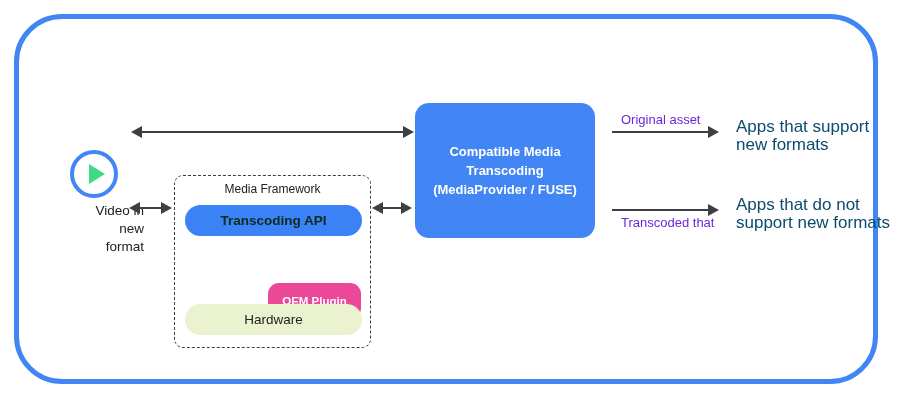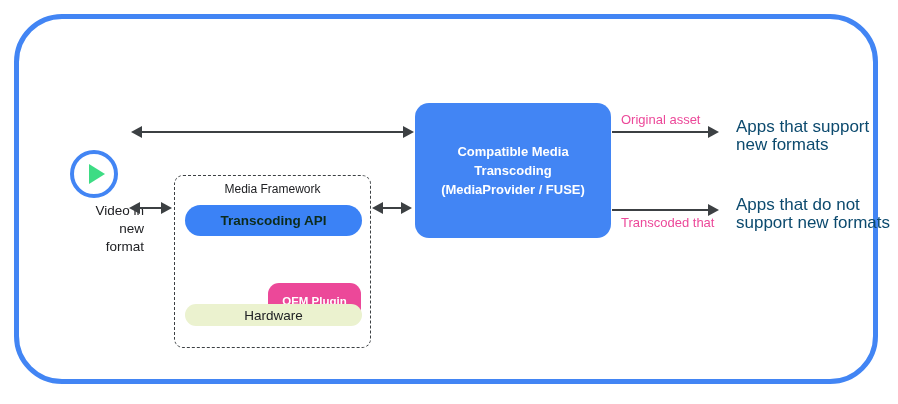--- a/index.html
+++ b/index.html
@@ -109,21 +109,21 @@
     border-radius: 16px;
   }
   #box-transcoding-service {
     top: 67px;
     height: 54px;
     background: #3DDC84;
     border-radius: 22px;
   }
   #box-hardware {
     top: 128px;
-    height: 22px;
+    height: 31px;
     background: #EBF2CF;
     border-radius: 16px;
     font-weight: normal;
     color: #202124;
     font-size: 13.5px;
   }
   #oem-plugin-badge {
     position: absolute;
     left: 93px;
     top: 107px;
@@ -137,21 +137,21 @@
     color: #ffffff;
     font-size: 11.5px;
     font-weight: bold;
   }
 
   
   #cmt-box {
     position: absolute;
     left: 415px;
     top: 103px;
-    width: 196px;
+    width: 180px;
     height: 135px;
     background: #4285F4;
     border-radius: 14px;
     display: flex;
     align-items: center;
     justify-content: center;
     text-align: center;
     color: #ffffff;
     font-size: 13px;
     font-weight: bold;
@@ -197,21 +197,21 @@
   #arrow-orig-head { left: 708px; top: 126px; }
 
   
   #arrow-trans-line { left: 612px; top: 209px; width: 99px; }
   #arrow-trans-head { left: 708px; top: 204px; }
 
   
   .asset-label {
     position: absolute;
     font-size: 13px;
-    color: #ec4899;
+    color: #6d28d9;
     white-space: nowrap;
   }
   #label-original-asset  { left: 621px; top: 112px; }
   #label-transcoded-asset{ left: 621px; top: 215px; }
 
   .apps-label {
     position: absolute;
     font-size: 17px;
     line-height: 18px;
     color: #0c4a6e;

